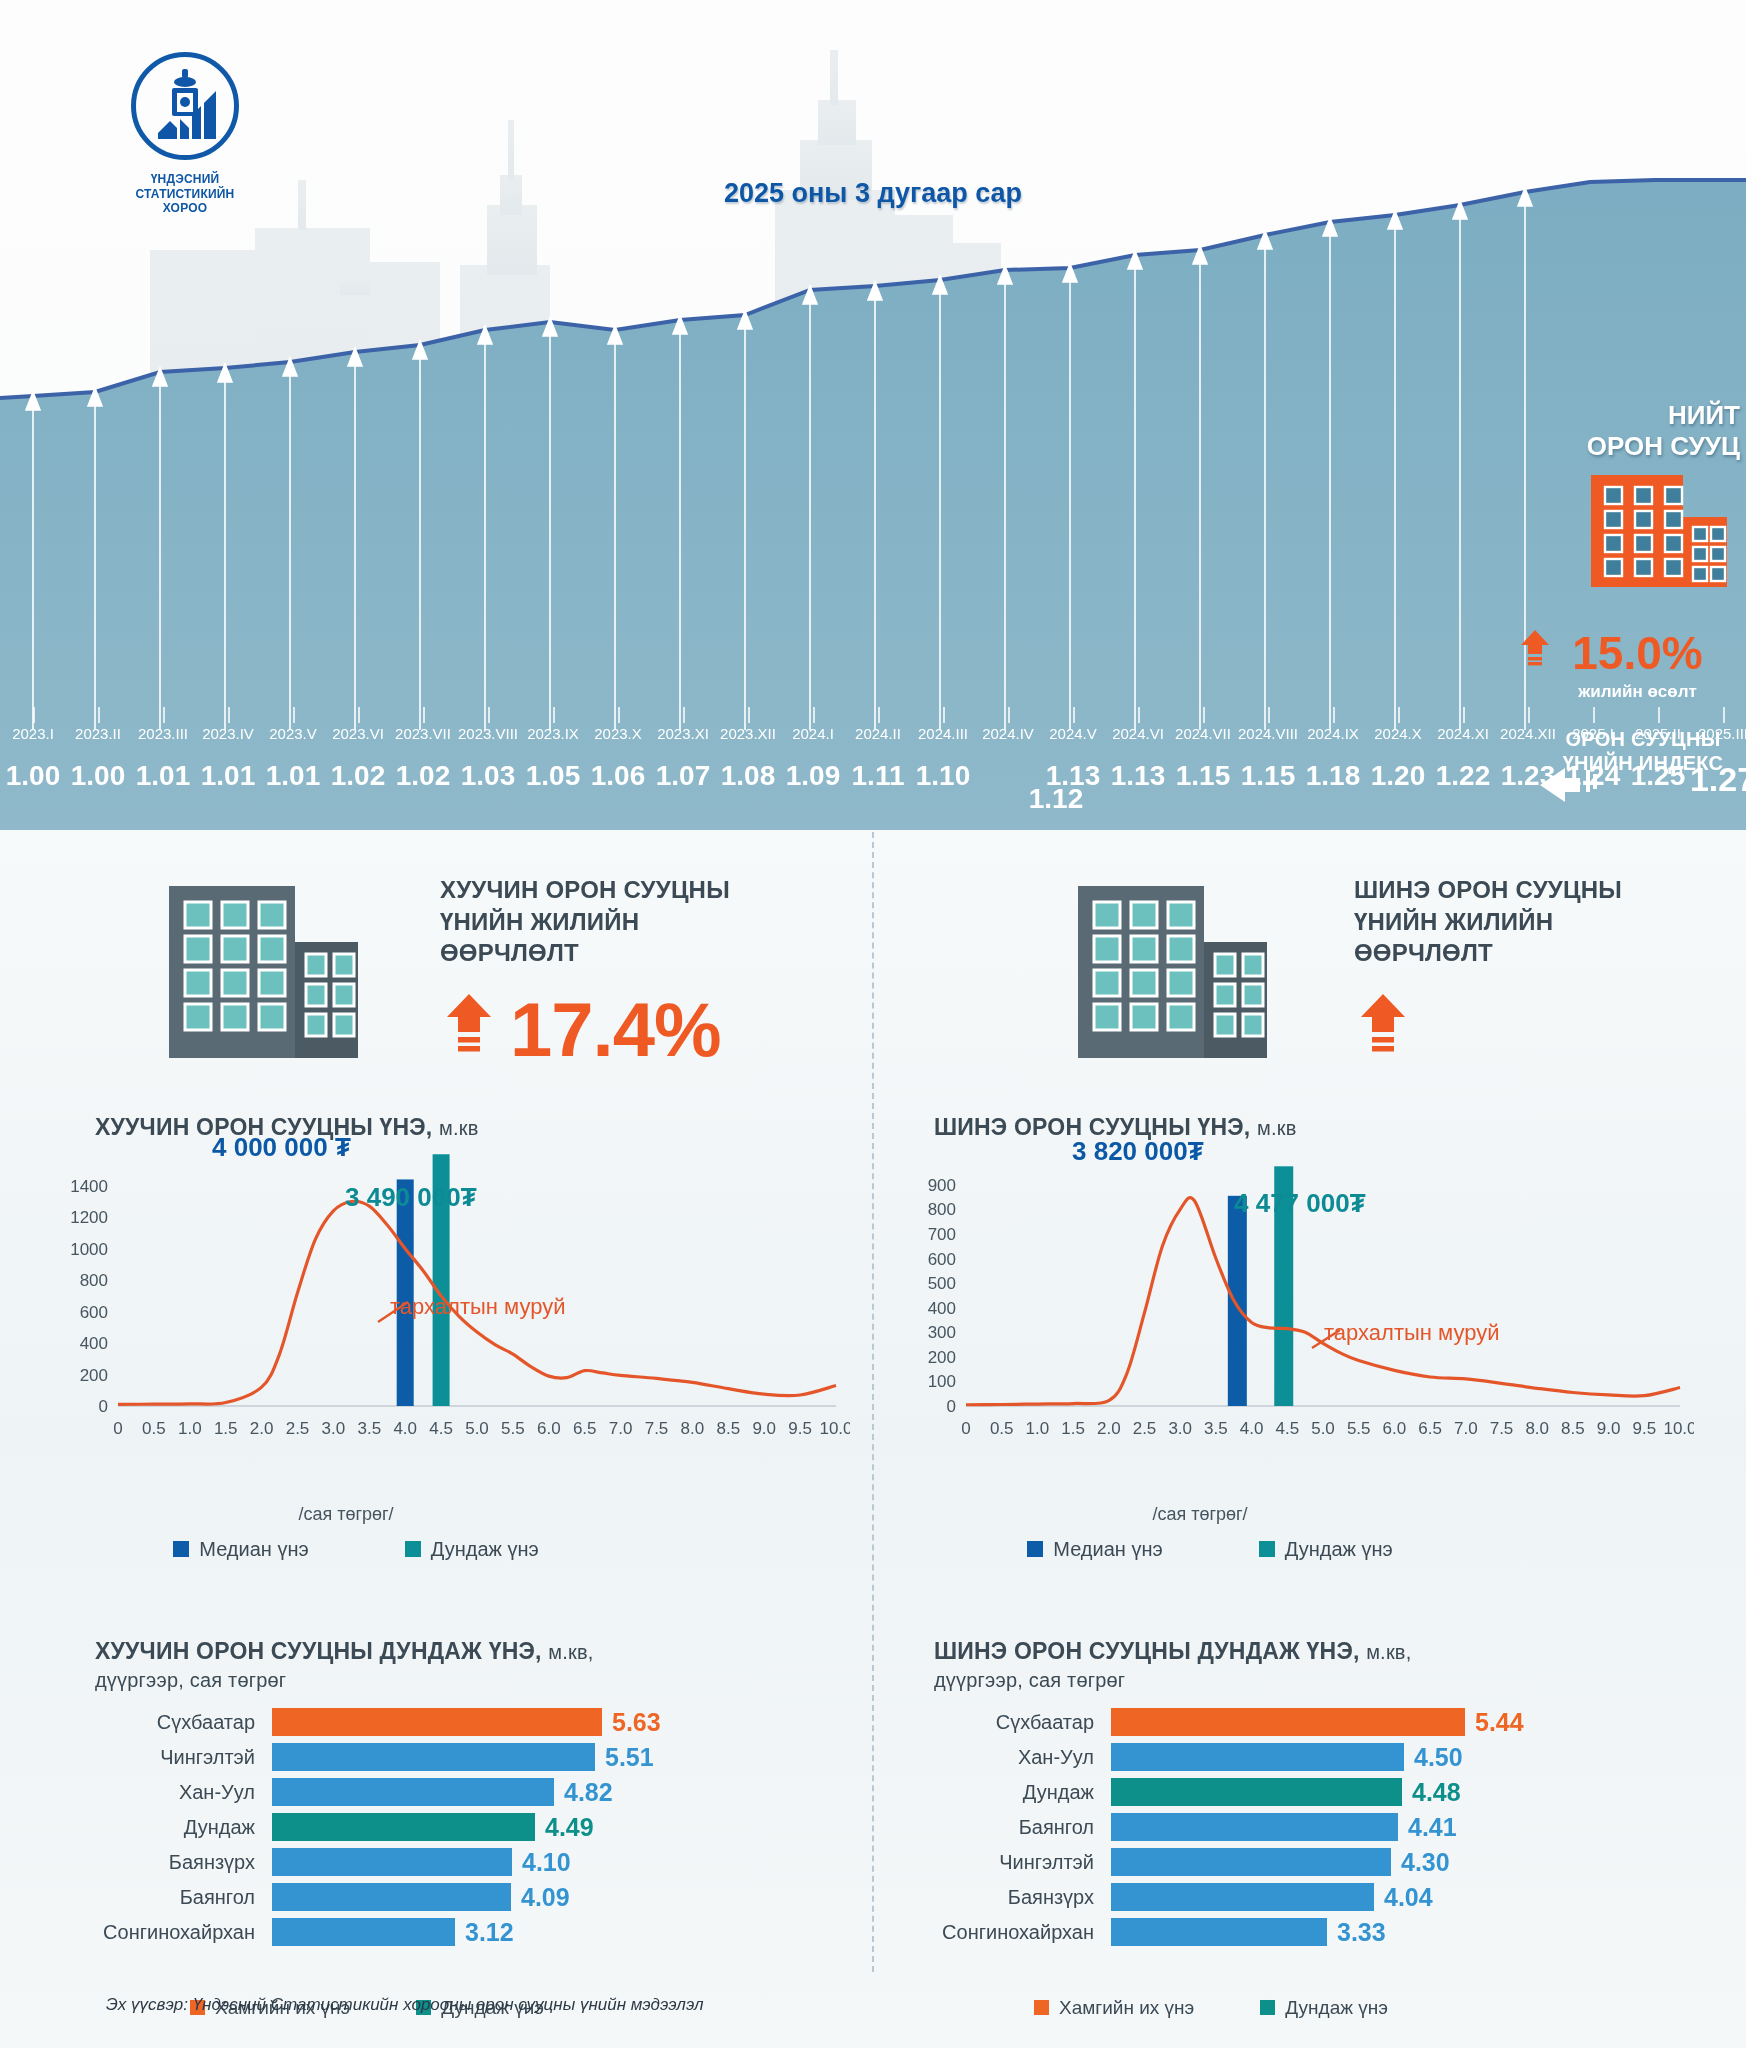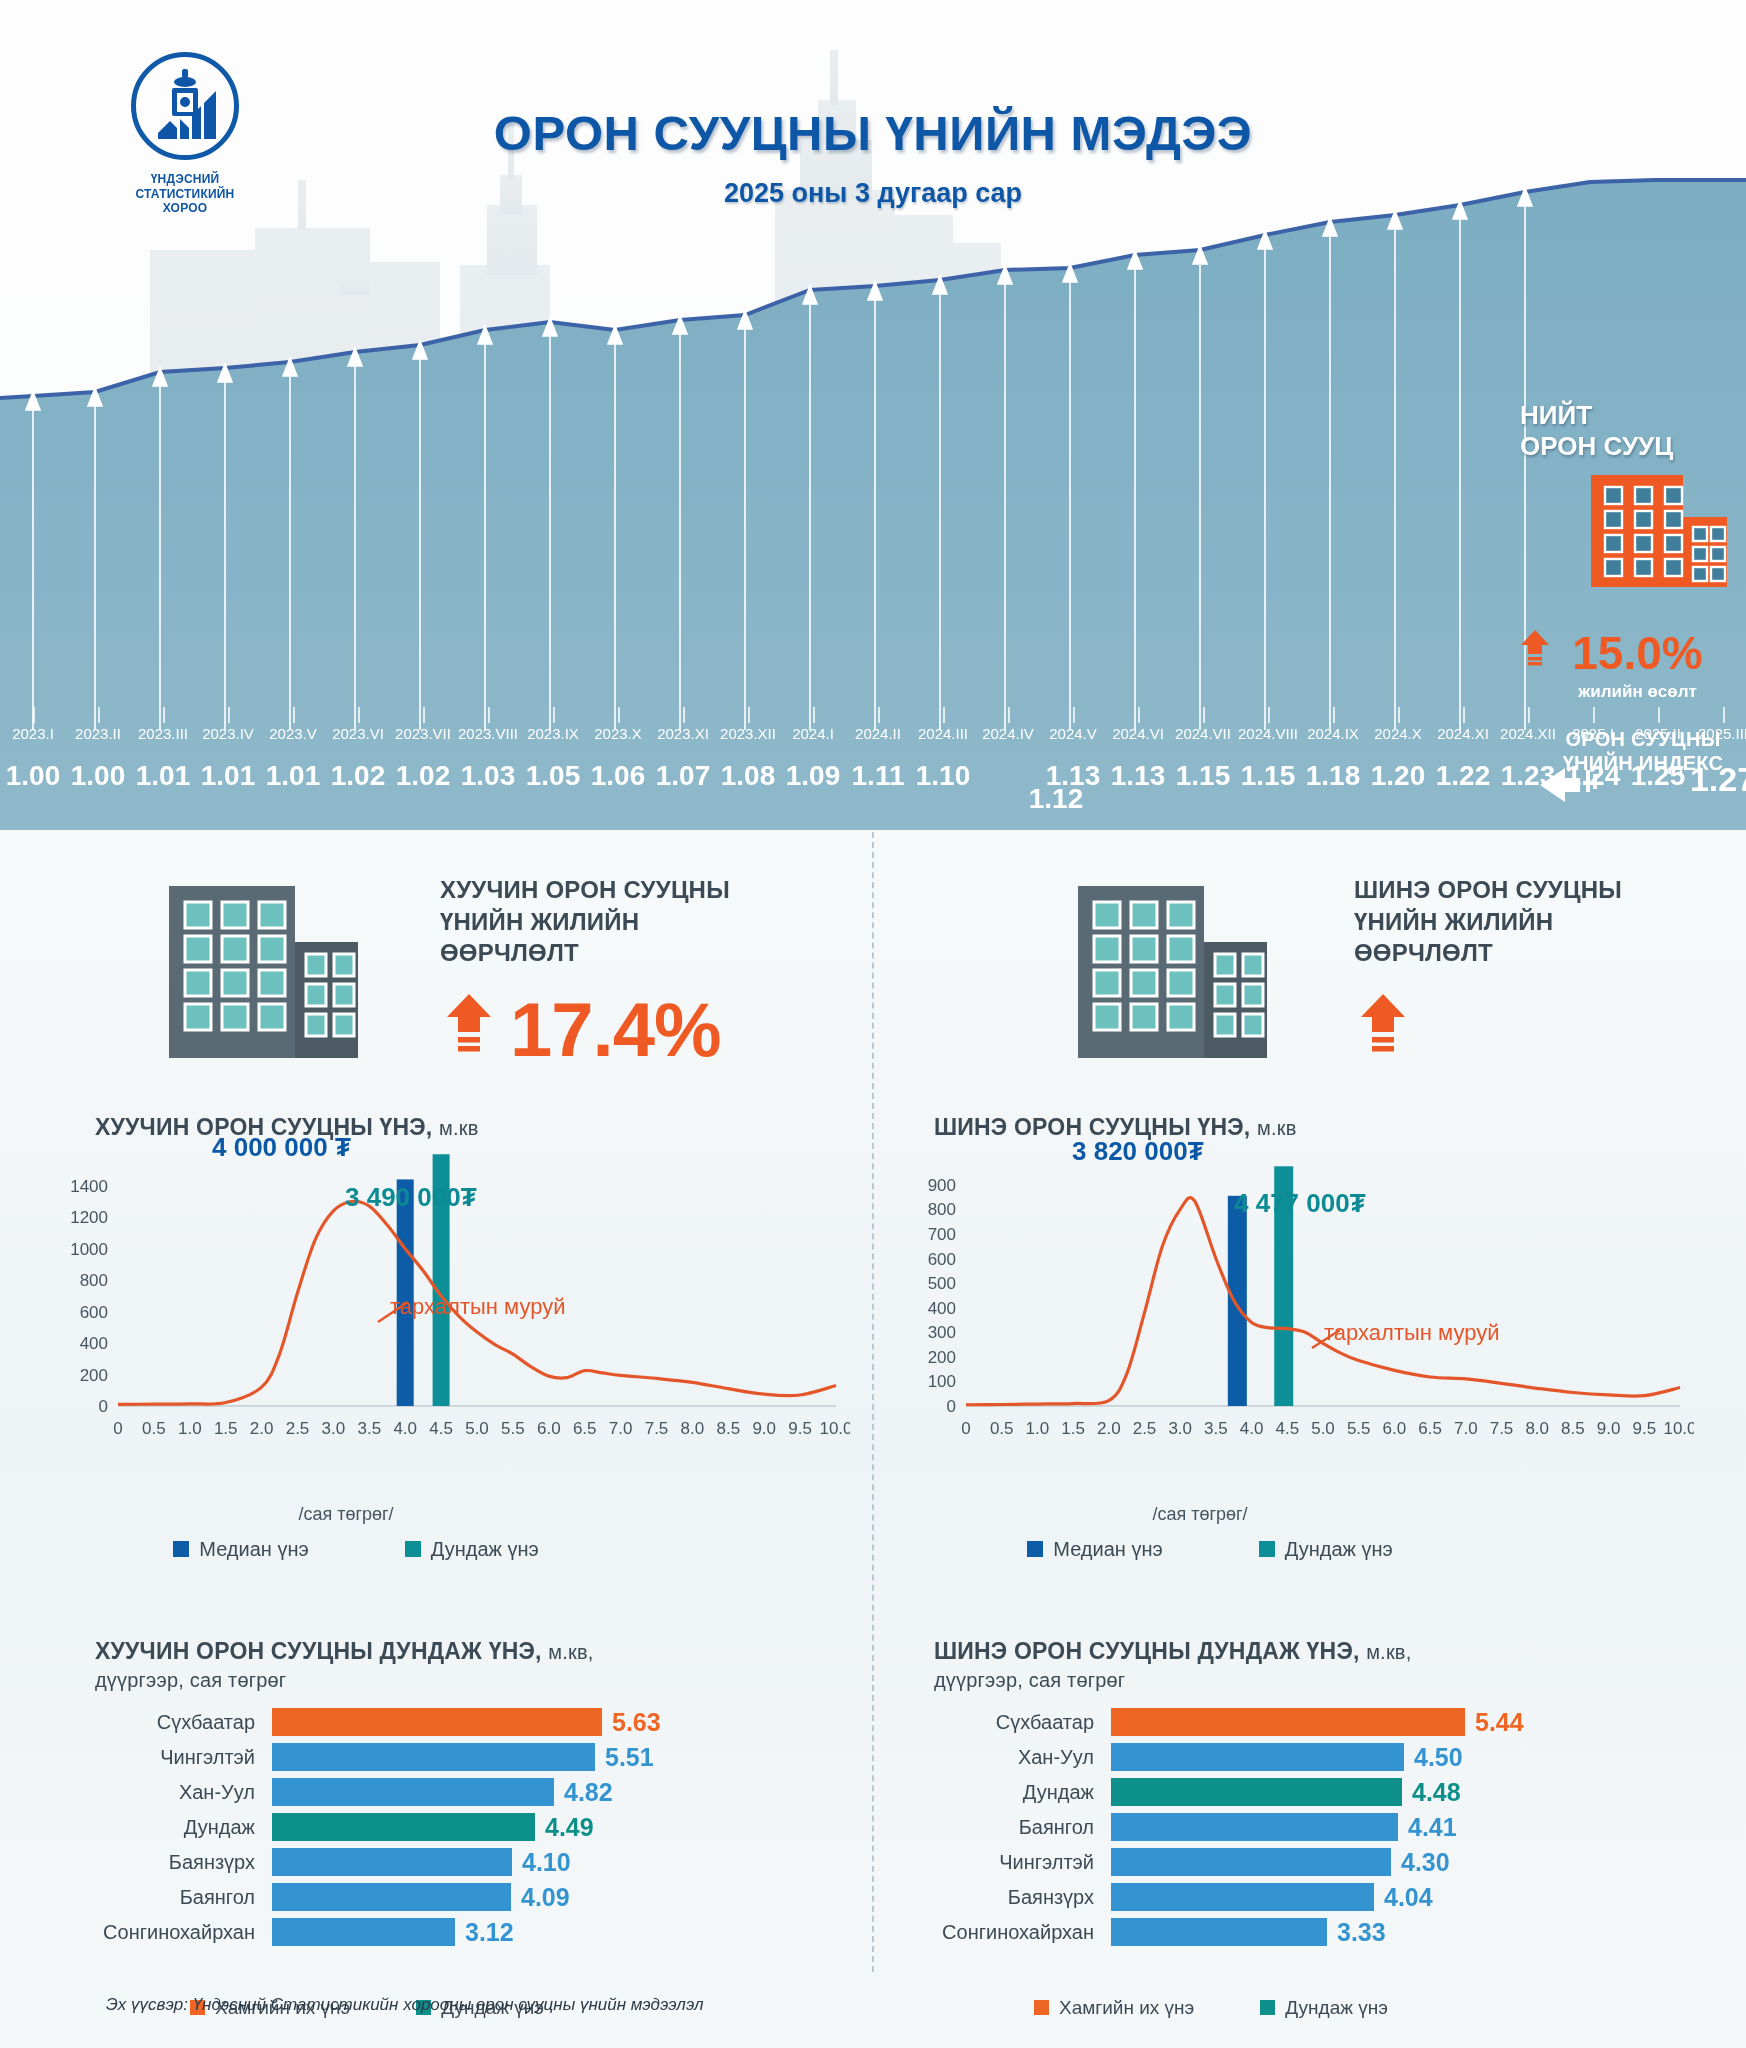--- a/index.html
+++ b/index.html
@@ -33,21 +33,21 @@
   .axis-labels span { position:absolute; color:#ffffff; font-size:15px; white-space:nowrap;
                       transform:translateX(-50%); }
   .index-values { position:absolute; left:0; top:760px; width:1746px; height:42px; z-index:14; }
   .index-values span { position:absolute; color:#ffffff; font-size:28px; font-weight:bold;
                        white-space:nowrap; transform:translateX(-50%); }
   .index-values span.last { font-size:34px; }
 
   .idx-label { position:absolute; left:1548px; top:728px; width:190px; text-align:center; z-index:14;
                color:#fff; font-size:20px; font-weight:bold; line-height:1.18; letter-spacing:.3px; }
 
-  .nijt-label { position:absolute; left:1520px; top:400px; width:220px; text-align:left; z-index:14;
+  .nijt-label { position:absolute; left:1520px; top:400px; width:220px; text-align:right; z-index:14;
                 color:#fff; font-size:26px; font-weight:bold; line-height:1.2;
                 text-shadow:1px 2px 3px rgba(40,70,95,.45); }
   .nijt-pct { position:absolute; left:1520px; top:630px; width:235px; text-align:center; z-index:14;
               color:#ef5a24; font-size:46px; font-weight:bold; line-height:1; }
   .nijt-sub { position:absolute; left:1520px; top:682px; width:235px; text-align:center; z-index:14;
               color:#fff; font-size:17px; font-weight:bold; }
   .nijt-bldg { position:absolute; left:1583px; top:465px; z-index:13; }
 
   
   .vdiv { position:absolute; left:872px; top:832px; width:0; height:1140px;
@@ -298,21 +298,20 @@
           </g>
         </svg>
       </div>
       <div class="logo-name">
         <div>ҮНДЭСНИЙ</div>
         <div>СТАТИСТИКИЙН</div>
         <div>ХОРОО</div>
       </div>
     </div>
 
-    <div class="title-main">ОРОН СУУЦНЫ ҮНИЙН МЭДЭЭ</div>
     <div class="title-sub">2025 оны 3 дугаар сар</div>
 
     <div class="axis-labels" id="axisLabels">
         <span style="left: 33px;">2023.I</span>
         <span style="left: 98px;">2023.II</span>
         <span style="left: 163px;">2023.III</span>
         <span style="left: 228px;">2023.IV</span>
         <span style="left: 293px;">2023.V</span>
         <span style="left: 358px;">2023.VI</span>
         <span style="left: 423px;">2023.VII</span>

